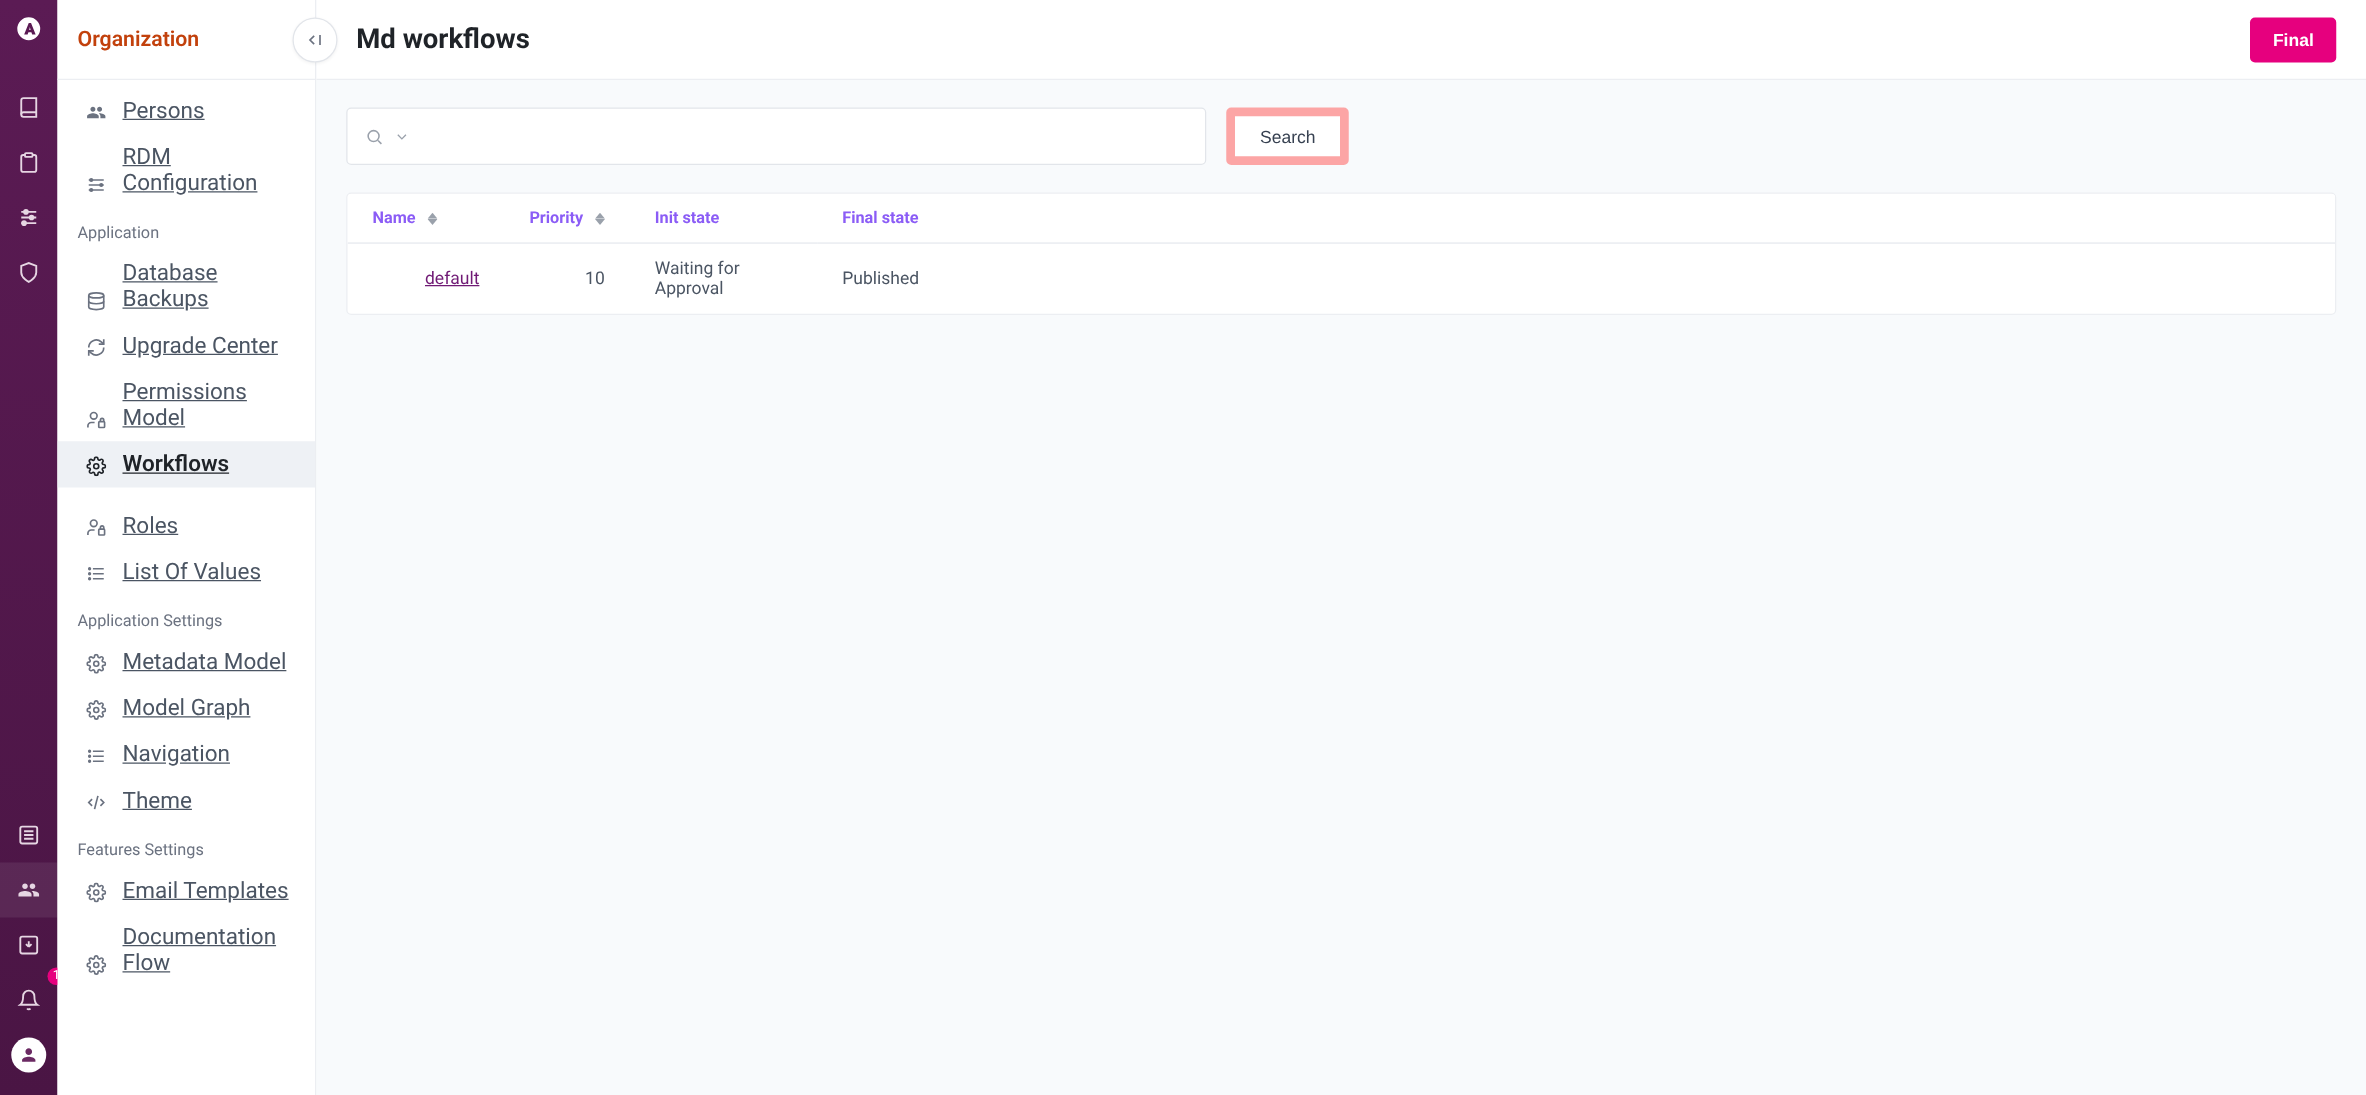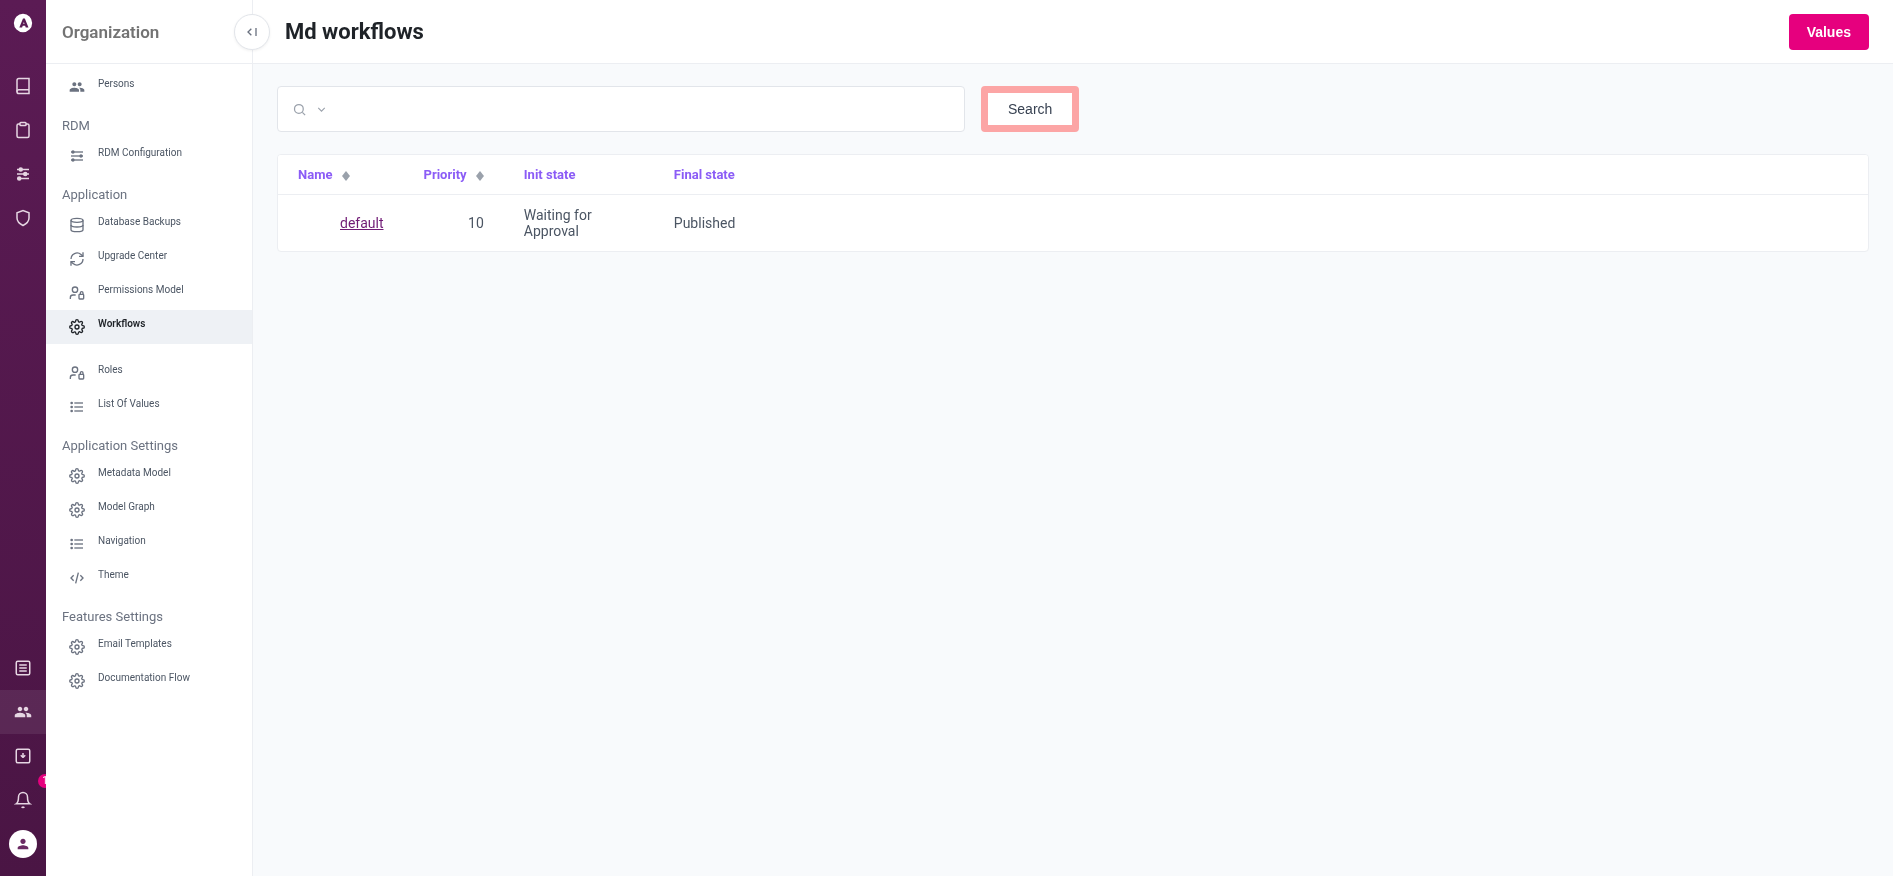--- a/index.html
+++ b/index.html
@@ -69,42 +69,43 @@
     border-right: 1px solid #eceef2;
     height: 100%;
     display: flex; flex-direction: column;
     position: relative;
   }
   .sidebar-title {
     height: 64px;
     display: flex; align-items: center;
     padding: 0 16px;
     font-size: 17px; font-weight: 600;
-    color: #737373;
+    color: #c2410c;
     border-bottom: 1px solid #eceef2;
   }
   .sidebar-scroll {
     flex: 1;
     overflow-y: auto;
     padding: 6px 0 20px 0;
   }
   .sidebar-scroll::-webkit-scrollbar { width: 8px; }
   .sidebar-scroll::-webkit-scrollbar-thumb { background: #d7dbe1; border-radius: 4px; }
   .sb-section {
     padding: 14px 16px 6px 16px;
     color: #6b7280;
     font-size: 13px;
   }
   .sb-item {
-    display: flex; align-items: flex-start;
+    display: flex; align-items: flex-end;
     gap: 12px;
     padding: 8px 16px 8px 22px;
     cursor: pointer;
     color: #4b5563;
-    font-size: 10px;
+    font-size: 18px;
+    text-decoration: underline;
   }
   .sb-item.active { background: #eef1f5; color: #1f2328; font-weight: 600; }
   .sb-icon { width: 18px; height: 18px; flex: 0 0 18px; color: #6b7280; display:flex; align-items:center; justify-content:center;}
   .sb-item.active .sb-icon { color: #1f2328; }
 
   .collapse-handle {
     position: absolute;
     right: -18px; top: 14px;
     width: 36px; height: 36px;
     border-radius: 50%;
@@ -299,21 +300,20 @@
   <div class="sidebar-scroll">
     <div class="sb-item">
       <span class="sb-icon">
         <svg width="16" height="16" viewBox="0 0 24 24" fill="currentColor">
             <path d="M16 11c1.66 0 3-1.34 3-3s-1.34-3-3-3-3 1.34-3 3 1.34 3 3 3zM8 11c1.66 0 3-1.34 3-3S9.66 5 8 5 5 6.34 5 8s1.34 3 3 3zm0 2c-2.33 0-7 1.17-7 3.5V19h14v-2.5C15 14.17 10.33 13 8 13zm8 0c-.29 0-.62.02-.97.05 1.16.84 1.97 1.97 1.97 3.45V19h6v-2.5c0-2.33-4.67-3.5-7-3.5z"></path>
           </svg>
       </span>
       <span>Persons</span>
     </div>
 
-    <div class="sb-section">RDM</div>
     <div class="sb-item">
       <span class="sb-icon">
         <svg width="16" height="16" viewBox="0 0 24 24" fill="none" stroke="currentColor" stroke-width="2">
             <line x1="3" y1="6" x2="21" y2="6"></line>
             <line x1="3" y1="12" x2="21" y2="12"></line>
             <line x1="3" y1="18" x2="21" y2="18"></line>
             <circle cx="6" cy="6" r="1.5" fill="currentColor"></circle>
             <circle cx="18" cy="12" r="1.5" fill="currentColor"></circle>
             <circle cx="6" cy="18" r="1.5" fill="currentColor"></circle>
           </svg>
@@ -450,21 +450,21 @@
       </span>
       <span>Documentation Flow</span>
     </div>
   </div>
 </aside>
 
 <main class="main">
   <div class="topbar">
     <h1 class="page-title">Md workflows</h1>
     <div class="topbar-spacer"></div>
-    <button class="btn-create">Values</button>
+    <button class="btn-create">Final</button>
   </div>
 
   <div class="content">
     <div class="search-row">
       <div class="search-box">
         <svg width="15" height="15" viewBox="0 0 24 24" fill="none" stroke="currentColor" stroke-width="2">
             <circle cx="11" cy="11" r="7"></circle>
             <line x1="21" y1="21" x2="16.65" y2="16.65"></line>
           </svg>
         <svg width="13" height="13" viewBox="0 0 24 24" fill="none" stroke="currentColor" stroke-width="2" style="cursor:pointer;">

